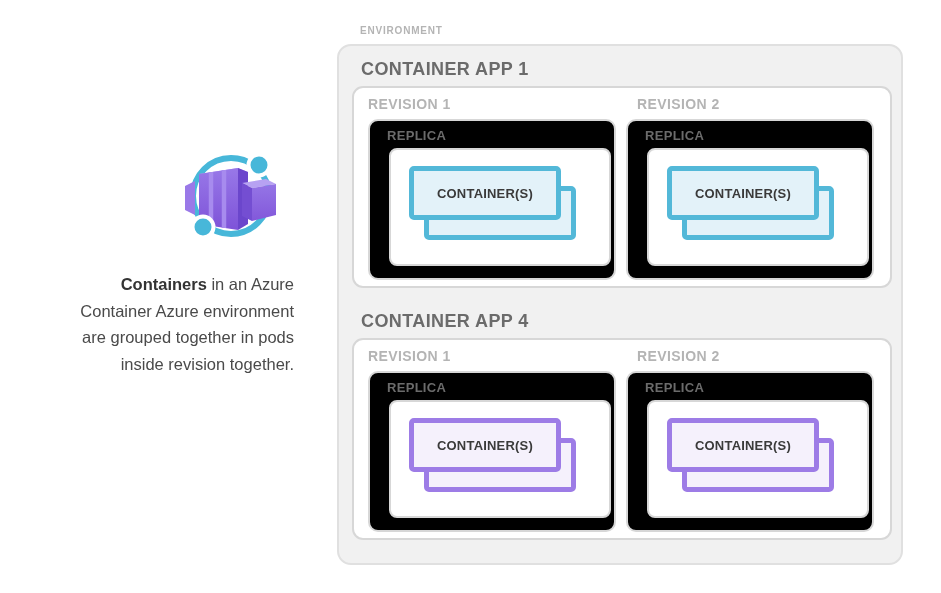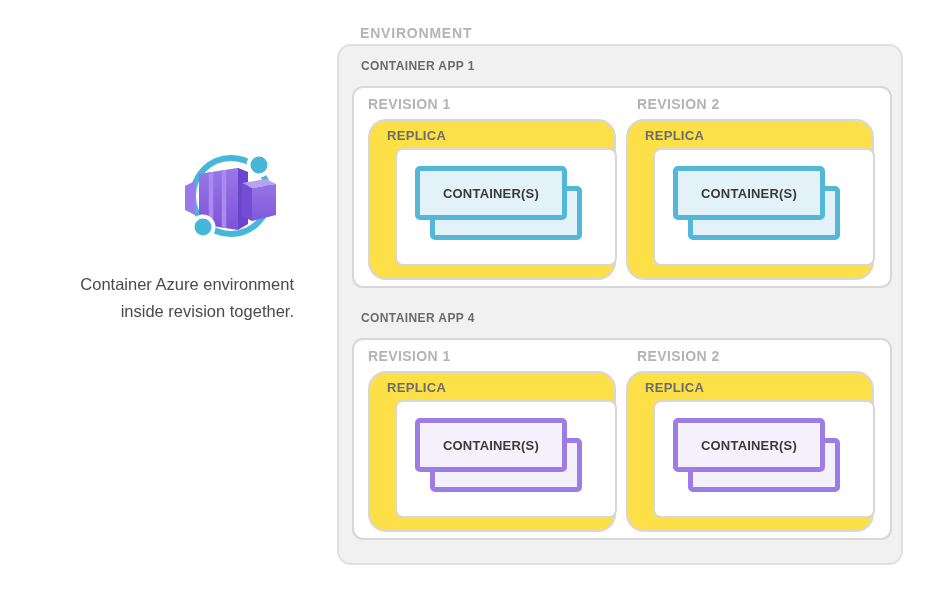--- a/index.html
+++ b/index.html
@@ -12,56 +12,56 @@
   .app-icon{position:absolute;left:183px;top:140px;width:96px;height:112px;}
   .caption{
     position:absolute;left:6px;top:271px;width:288px;
     text-align:right;font-size:16.5px;line-height:26.5px;color:#4a4a4a;
   }
   .caption b{color:#333333;font-weight:bold;}
 
   
   .env-label{
     position:absolute;left:360px;top:25px;
-    font-size:14px;font-weight:bold;letter-spacing:.8px;color:var(--label-gray-light,#b4b4b4);
+    font-size:10px;font-weight:bold;letter-spacing:.8px;color:var(--label-gray-light,#b4b4b4);
   }
   .env-box{
     position:absolute;left:337px;top:44px;width:566px;height:521px;box-sizing:border-box;
     background:var(--env-fill,#f1f1f1);border:2px solid var(--env-border,#e0e0e0);border-radius:14px;
   }
   .app-label{
-    position:absolute;left:22px;font-size:12px;font-weight:bold;letter-spacing:.4px;
+    position:absolute;left:22px;font-size:18px;font-weight:bold;letter-spacing:.4px;
     color:var(--label-gray-dark,#6b6b6b);
   }
   .app-label.a1{top:13px}
   .app-label.a2{top:265px}
   .app-box{
     position:absolute;left:13px;width:540px;height:202px;box-sizing:border-box;
     background:#ffffff;border:2px solid var(--box-border,#d8d8d8);border-radius:11px;
   }
   .app-box.a1{top:40px}
   .app-box.a2{top:292px}
   .rev-label{
     position:absolute;top:8px;font-size:14px;font-weight:bold;letter-spacing:.4px;
     color:var(--label-gray-light,#b4b4b4);
   }
   .rev-label.r1{left:14px}
   .rev-label.r2{left:283px}
   .rev-box{
     position:absolute;top:31px;width:248px;height:161px;box-sizing:border-box;
-    background:#fde047;border:2px solid var(--box-border,#d8d8d8);border-radius:18px;
+    background:#000000;border:2px solid var(--box-border,#d8d8d8);border-radius:10px;
   }
   .rev-box.r1{left:14px}
   .rev-box.r2{left:272px}
   .replica-label{
     position:absolute;left:17px;top:7px;font-size:13px;font-weight:bold;letter-spacing:.3px;
     color:var(--label-gray-dark,#6b6b6b);
   }
   .replica-box{
-    position:absolute;left:25px;top:27px;width:222px;height:118px;box-sizing:border-box;
+    position:absolute;left:19px;top:27px;width:222px;height:118px;box-sizing:border-box;
     background:#ffffff;border:2px solid var(--box-border,#d8d8d8);border-radius:8px;
   }
   .cbox{
     position:absolute;width:152px;height:54px;box-sizing:border-box;border-radius:5px;
     border:5px solid var(--accent-border);background:var(--accent-fill);
   }
   .cbox.front{left:18px;top:16px;z-index:2;display:flex;align-items:center;justify-content:center;}
   .cbox.back{left:33px;top:36px;z-index:1;}
   .cbox-label{
     font-size:13px;font-weight:bold;letter-spacing:.2px;color:#3a3a3a;white-space:nowrap;
@@ -98,21 +98,23 @@
       <polygon points="59,43 83,39 93,44 69,48" fill="#b7a2f2"></polygon>
       <polygon points="59,43 69,48 69,81 59,76" fill="#744ed2"></polygon>
       <polygon points="69,48 93,44 93,75 69,81" fill="url(#gp2)"></polygon>
     </g>
 
     <circle cx="76" cy="25" r="10.5" style="fill:var(--icon-cyan,#47b7d9)" stroke="#ffffff" stroke-width="4"></circle>
     <circle cx="20" cy="87" r="10.5" style="fill:var(--icon-cyan,#47b7d9)" stroke="#ffffff" stroke-width="4"></circle>
   </svg>
 
   <div class="caption">
+    <div><b>Containers</b><span> in an Azure</span></div>
     <div>Container Azure environment</div>
+    <div>are grouped together in pods</div>
     <div>inside revision together.</div>
   </div>
 
   <div class="env-label">ENVIRONMENT</div>
 
   <div class="env-box">
 
     <div class="app-label a1">CONTAINER APP 1</div>
     <div class="app-box a1 teal">
 

